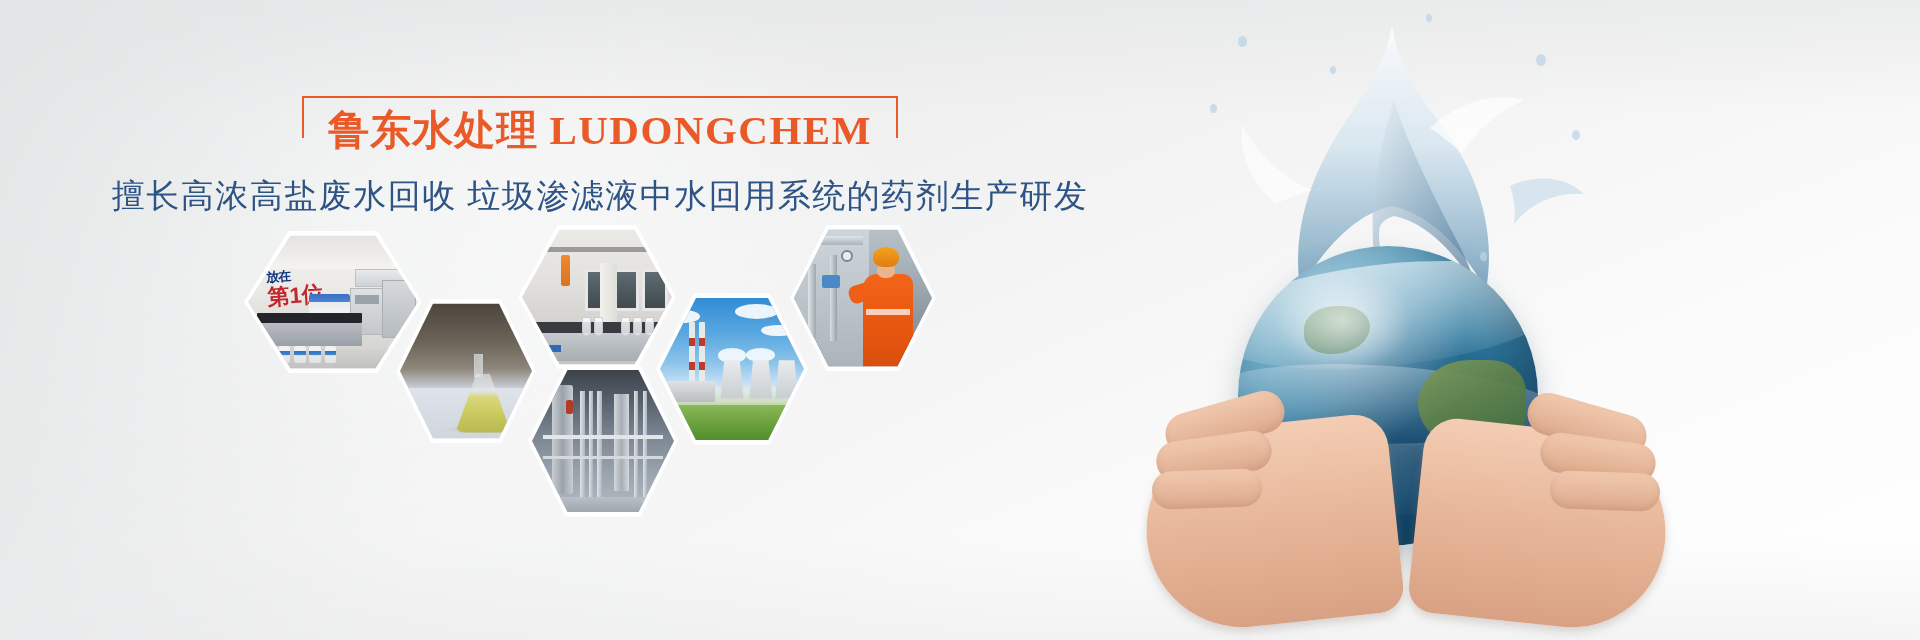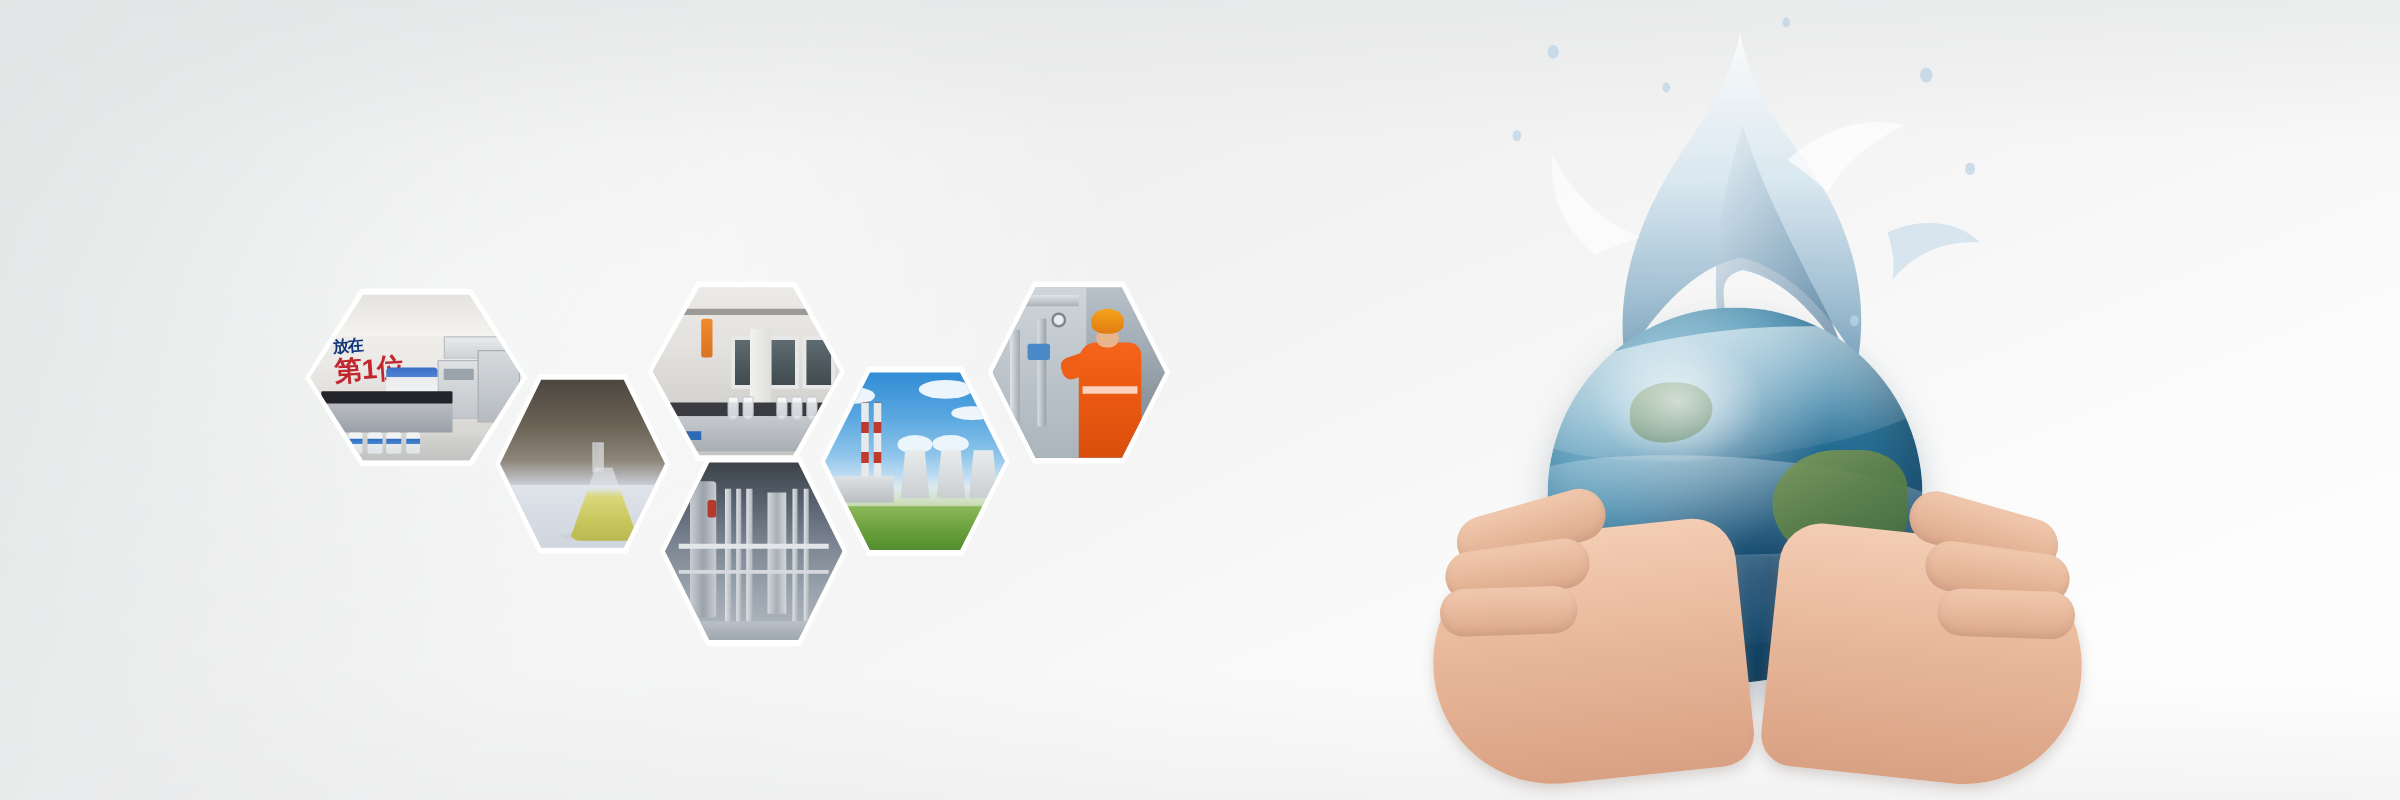--- a/index.html
+++ b/index.html
@@ -377,20 +377,32 @@
   .fr3 { right:6px;  top:74px; width:110px; height:38px; transform:rotate(2deg); }
 </style>
 </head>
 <body>
 
 <div class="banner">
 
   <div class="bg-sheen"></div>
   <div class="bg-vignette"></div>
 
+  <div class="text-block">
+
+    <div class="title-wrap">
+      <div class="title-rule"></div>
+      <div class="title">
+        <span>鲁东水处理</span>
+        <span class="en">LUDONGCHEM</span>
+      </div>
+    </div>
+
+    <div class="subtitle">擅长高浓高盐废水回收 垃圾渗滤液中水回用系统的药剂生产研发</div>
+  </div>
 
   <div class="hex-cluster">
 
     <div class="hex" style="left:244px; top:228px; width:178px; height:148px;">
       <div class="inner">
         <div class="photo ph-lab1">
           <div class="ceiling"></div>
           <div class="slogan">
             <span class="sl-a">放在</span>
             <span class="sl-b">第1位</span>

